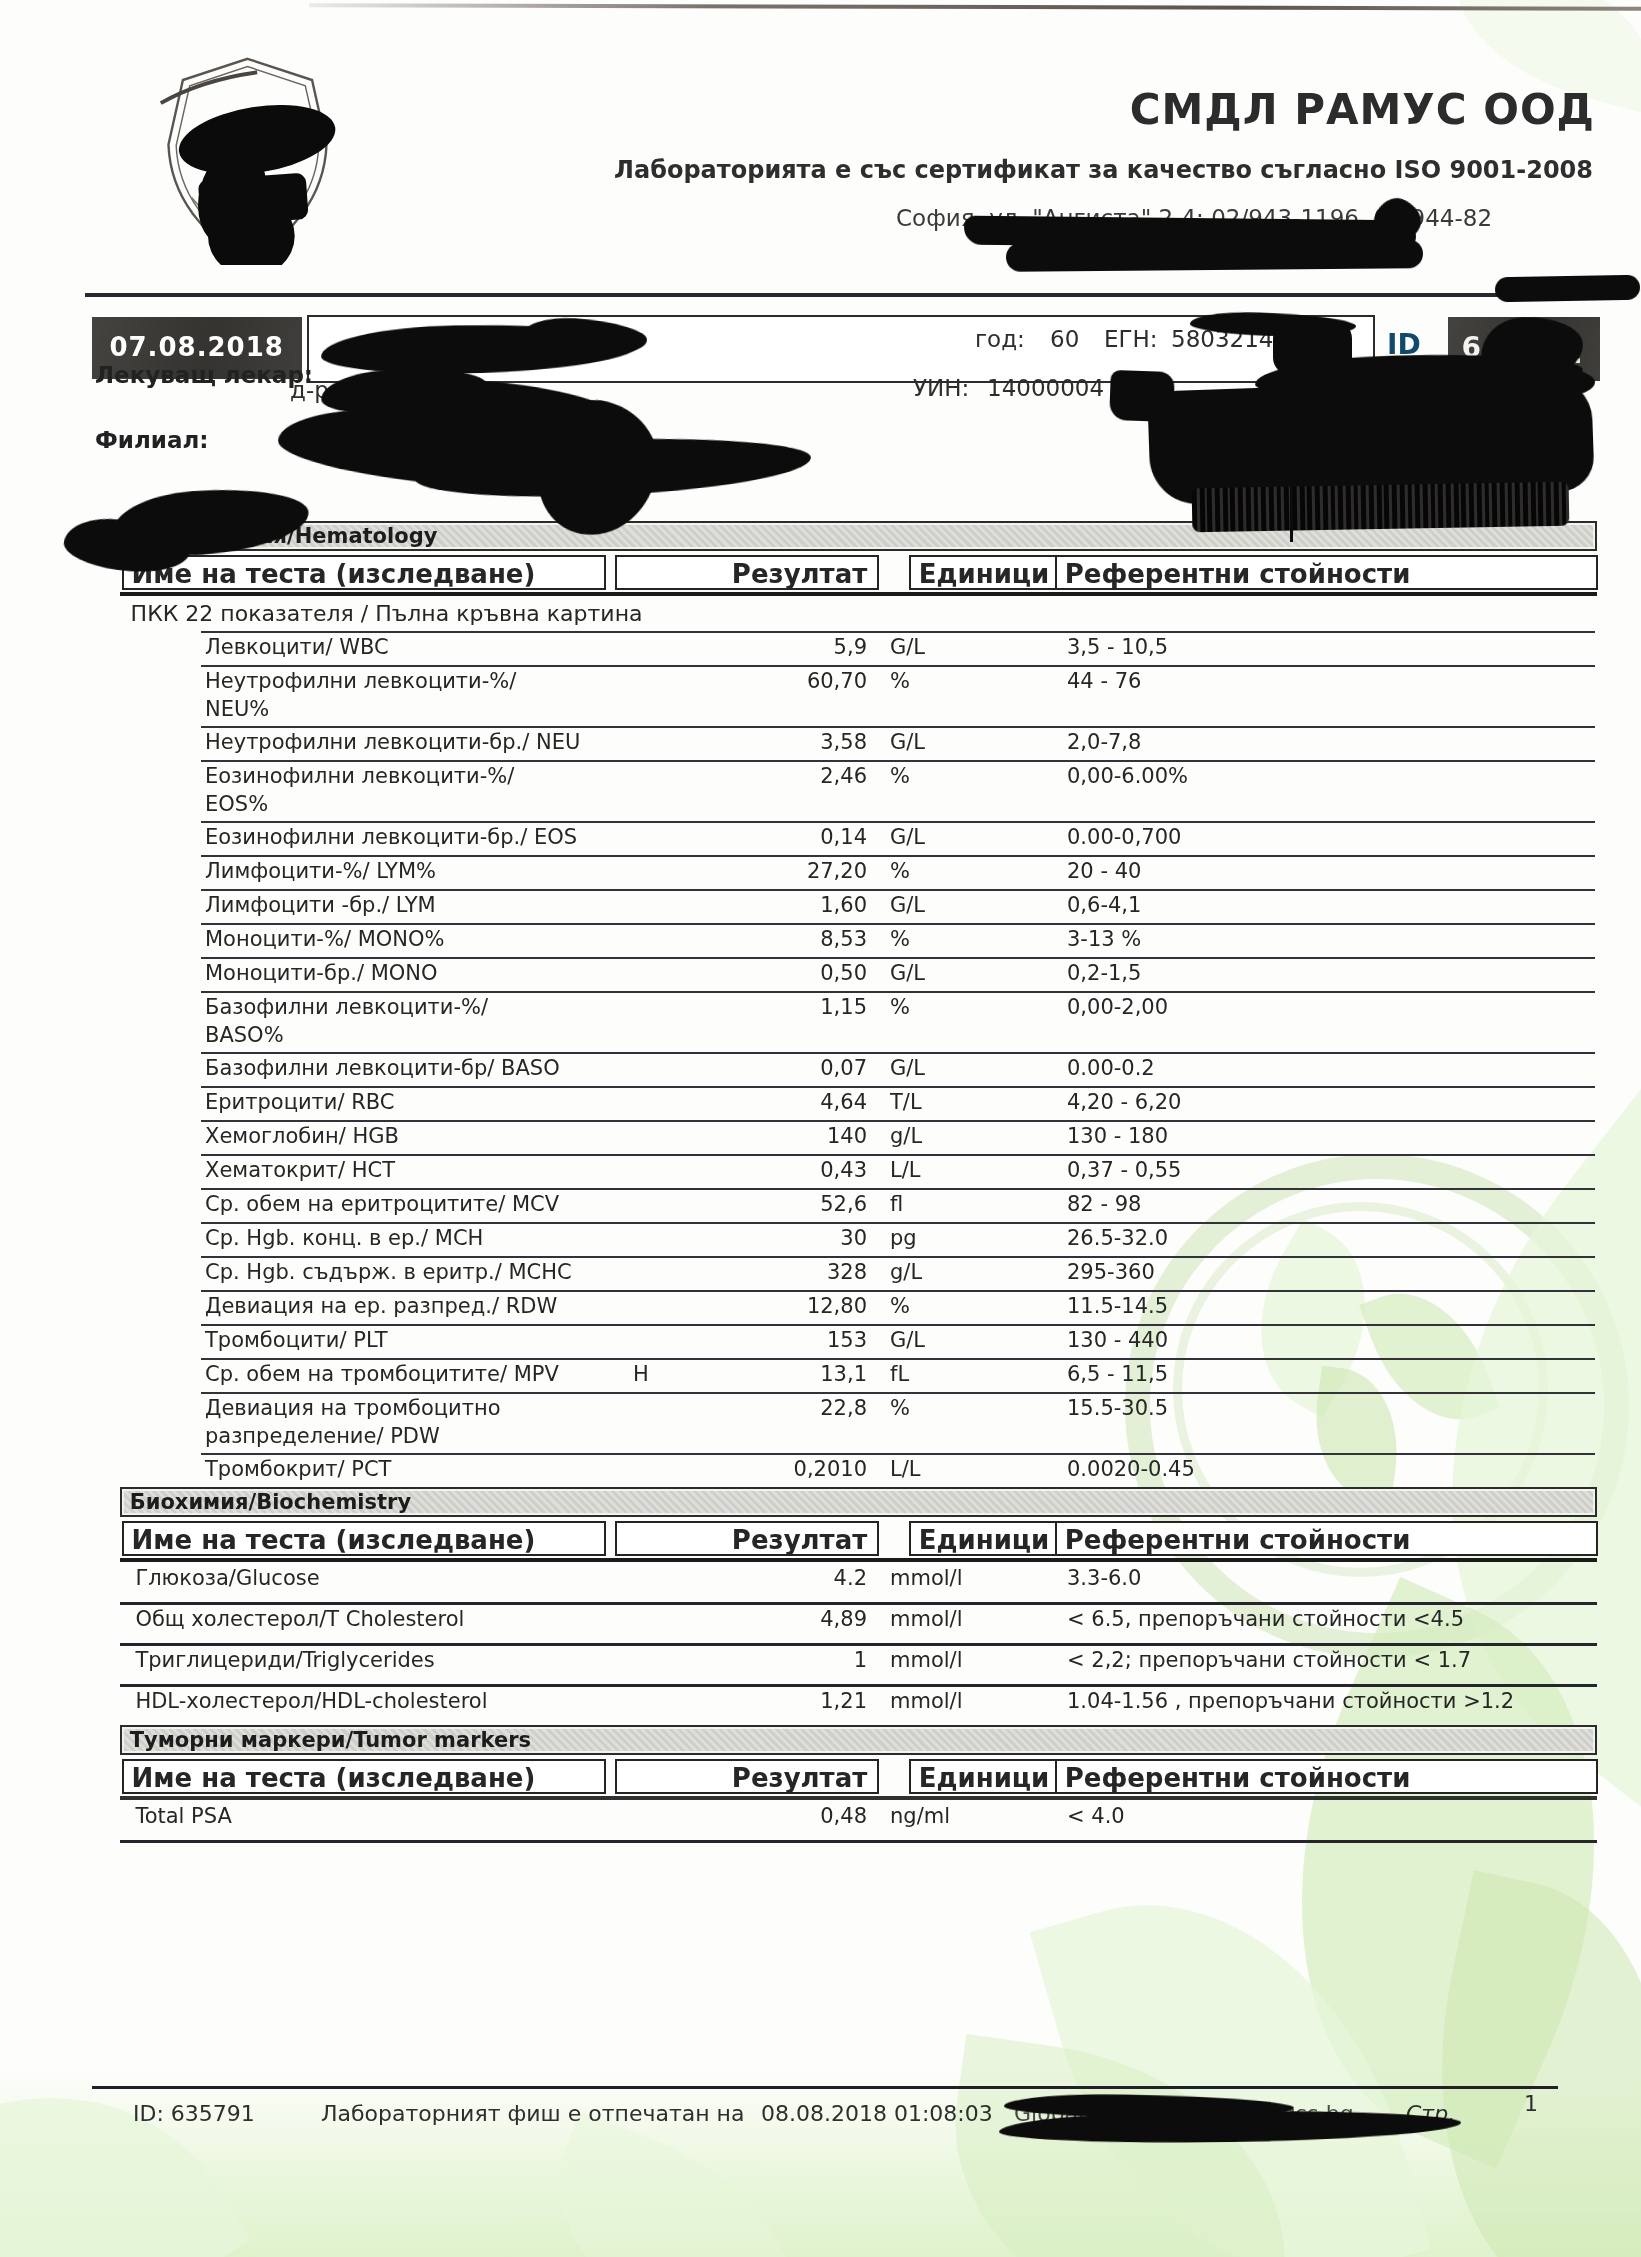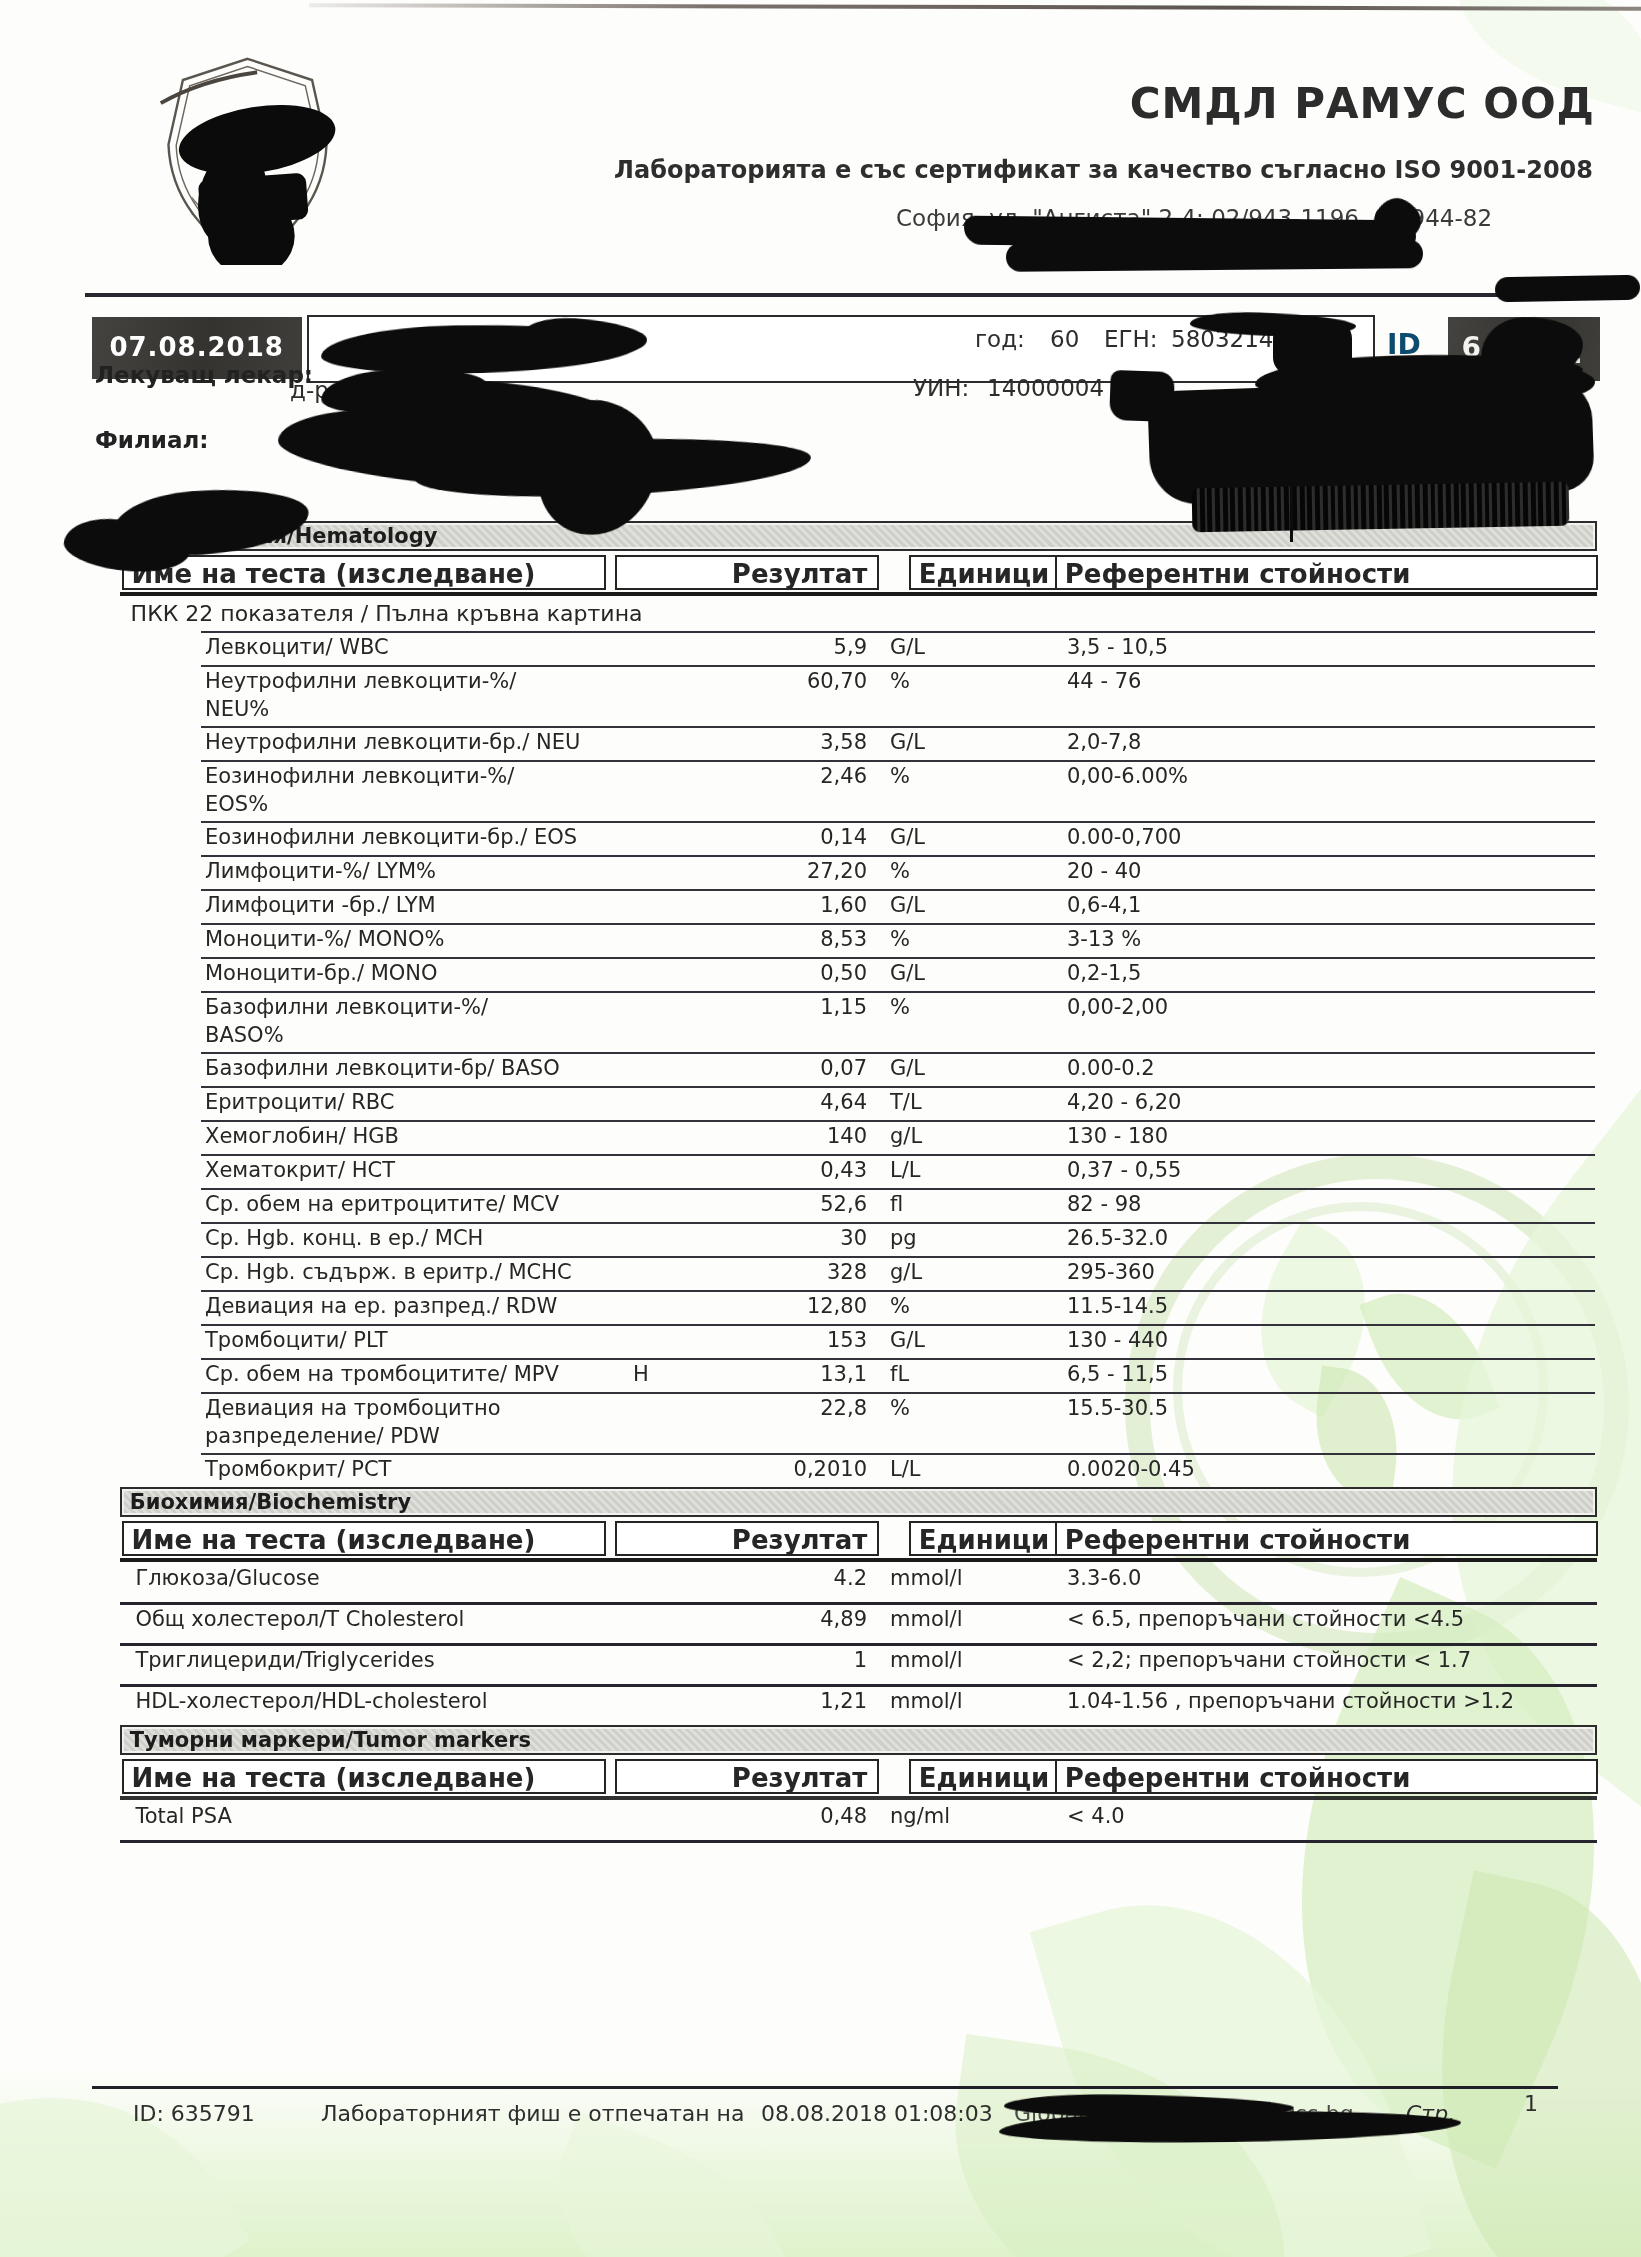--- a/index.html
+++ b/index.html
@@ -32,21 +32,21 @@
             background:linear-gradient(90deg,rgba(90,80,75,.1),#7b726c 30%,#5c544f 70%,#8d857f);
             transform:rotate(.15deg);z-index:3;}
 
   
   .rx{position:absolute;background:var(--redact);z-index:5;filter:blur(0.6px);}
   .rx.r1{border-radius:42% 58% 55% 45%/60% 45% 55% 40%;}
   .rx.r2{border-radius:17.4px;}
   .rx.stripes{background:repeating-linear-gradient(90deg,#060606 0 4.8px,#2e2d2b 4.8px 7.7px);}
 
   
-  .company{right:46px;top:79px;font-size:42px;font-weight:bold;letter-spacing:1px;color:#2c2c2c;z-index:2;}
+  .company{right:46px;top:85px;font-size:42px;font-weight:bold;letter-spacing:1px;color:#2c2c2c;z-index:2;}
   .cert{right:48px;top:156px;font-size:24px;font-weight:bold;color:#2e2e2e;z-index:2;}
   .addr{left:896px;top:205px;font-size:23px;color:#3a3a3a;z-index:2;}
   .header-rule{left:85px;top:293px;width:1518px;height:3.9px;background:#2a2730;z-index:2;}
 
   
   .pt{z-index:2;}
   .darkbox{background:linear-gradient(100deg,#454340,#35332f 55%,#403e3a);color:#fff;}
   .datebox{left:92px;top:317px;width:210px;height:62px;}
   .datebox span{position:absolute;left:17.4px;top:14.5px;font-size:26px;font-weight:bold;letter-spacing:1px;}
   .infobox{left:307px;top:315px;width:1068px;height:68px;border:2.9px solid #2b2b2b;background:#fff;box-sizing:border-box;}

